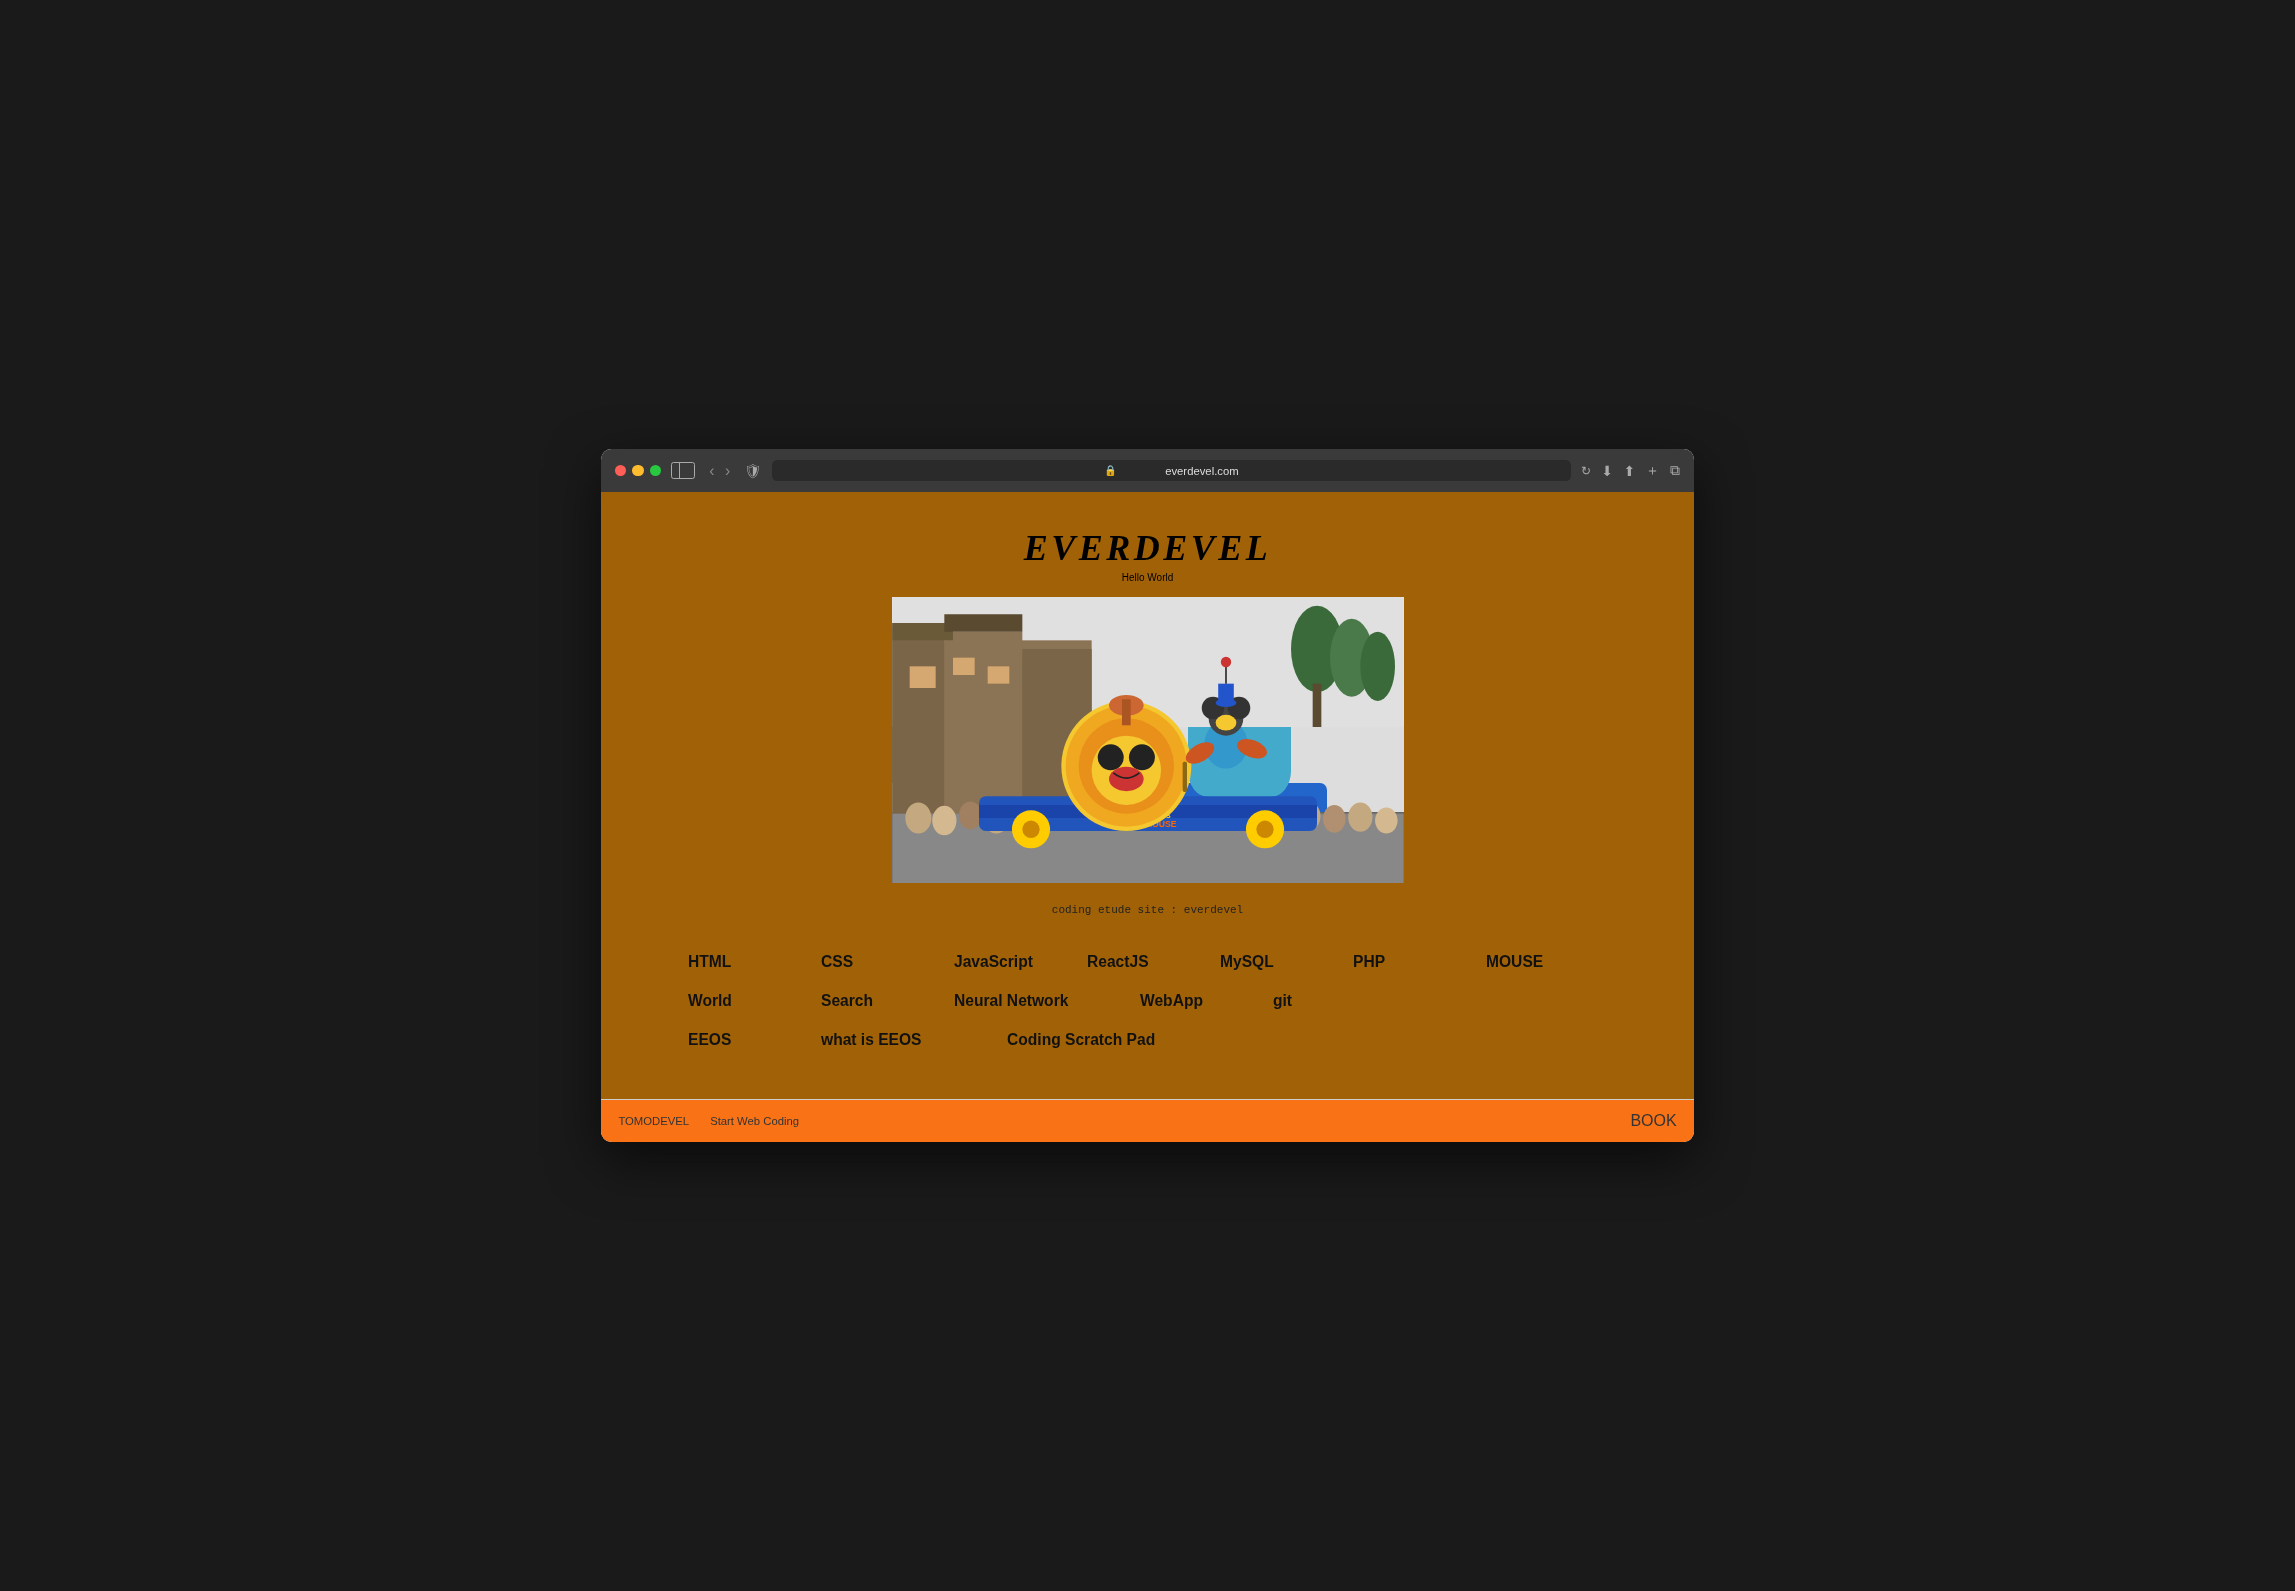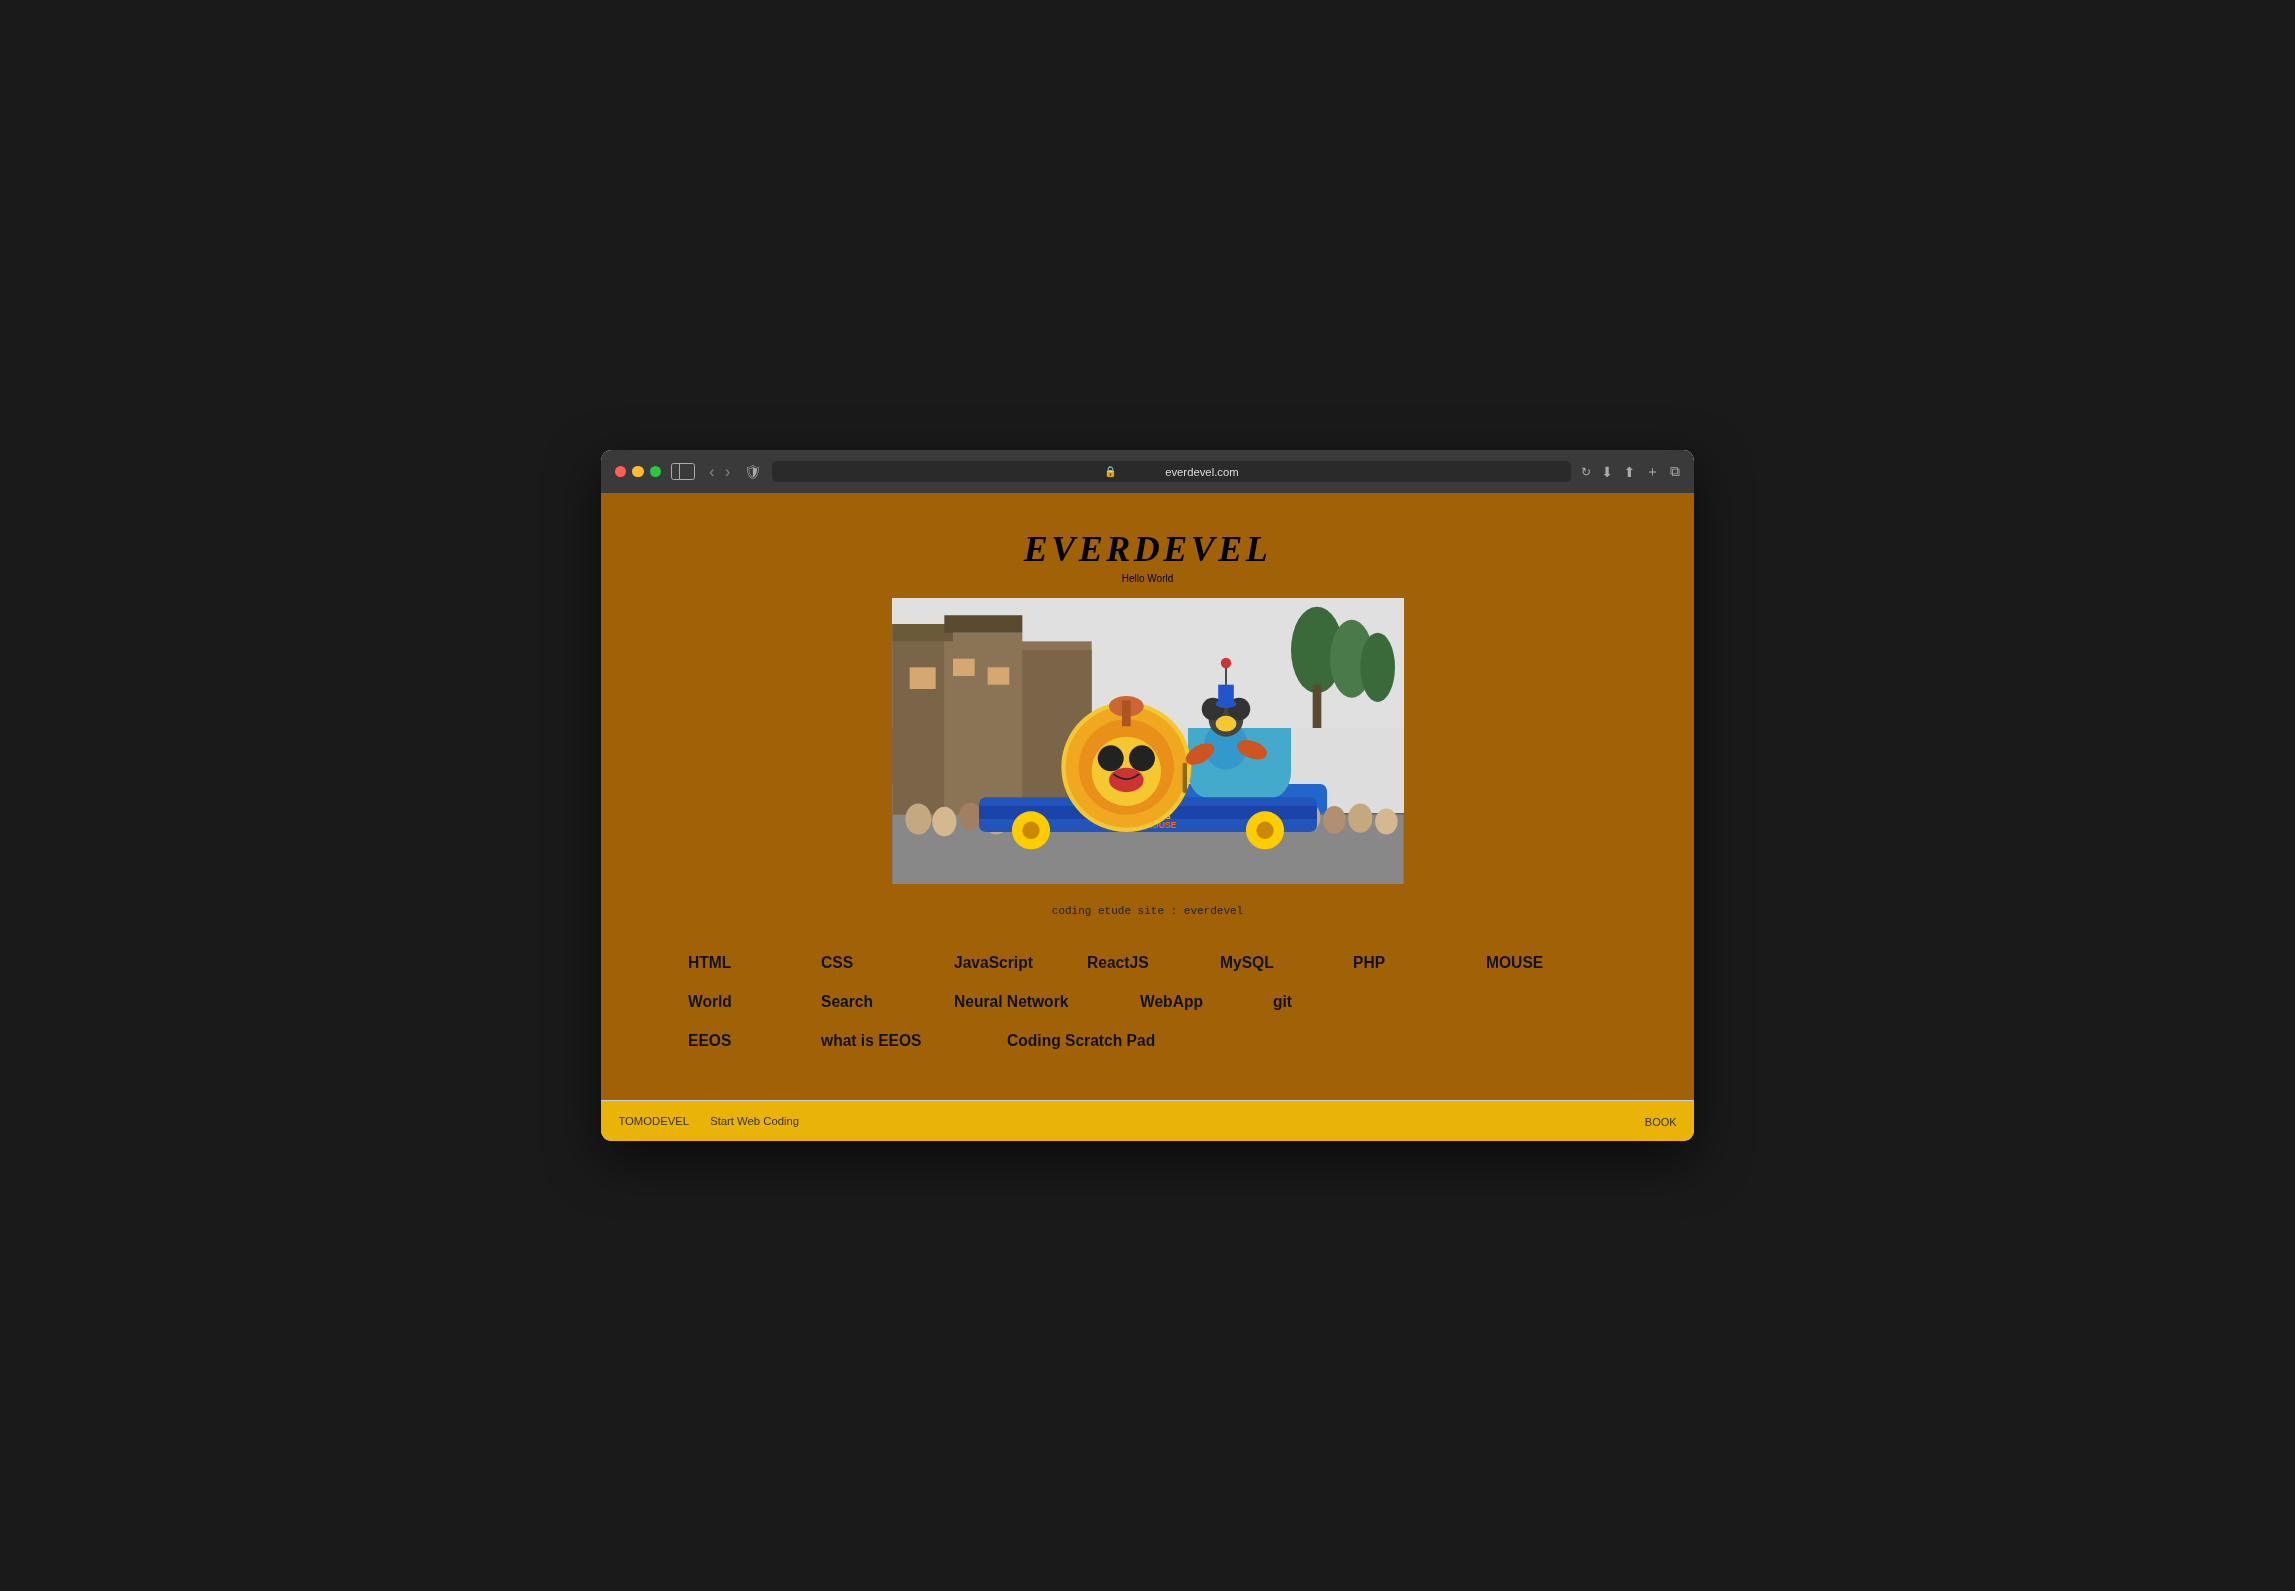--- a/index.html
+++ b/index.html
@@ -253,42 +253,42 @@
     .site-tagline {
       text-align: center;
       font-family: 'Courier New', monospace;
       font-size: 11px;
       color: #222;
       margin: 21px 0 28px;
     }
 
     
     .browser-footer {
-      background: #eab308;
+      background: #f97316;
       border-top: 0.9px solid #ccc;
       padding: 12px 17.4px;
       display: flex;
       justify-content: space-between;
       align-items: center;
     }
 
     .footer-left {
       display: flex;
       gap: 21px;
     }
 
     .footer-link {
       font-size: 11.3px;
       color: #333;
       cursor: pointer;
       font-weight: 500;
     }
 
     .footer-right .footer-link {
-      font-size: 11px;
+      font-size: 16px;
     }
 
     
     .nav-grid {
       display: grid;
       grid-template-rows: repeat(3, auto);
       gap: 3.5px;
       padding: 0 35px;
     }
 

